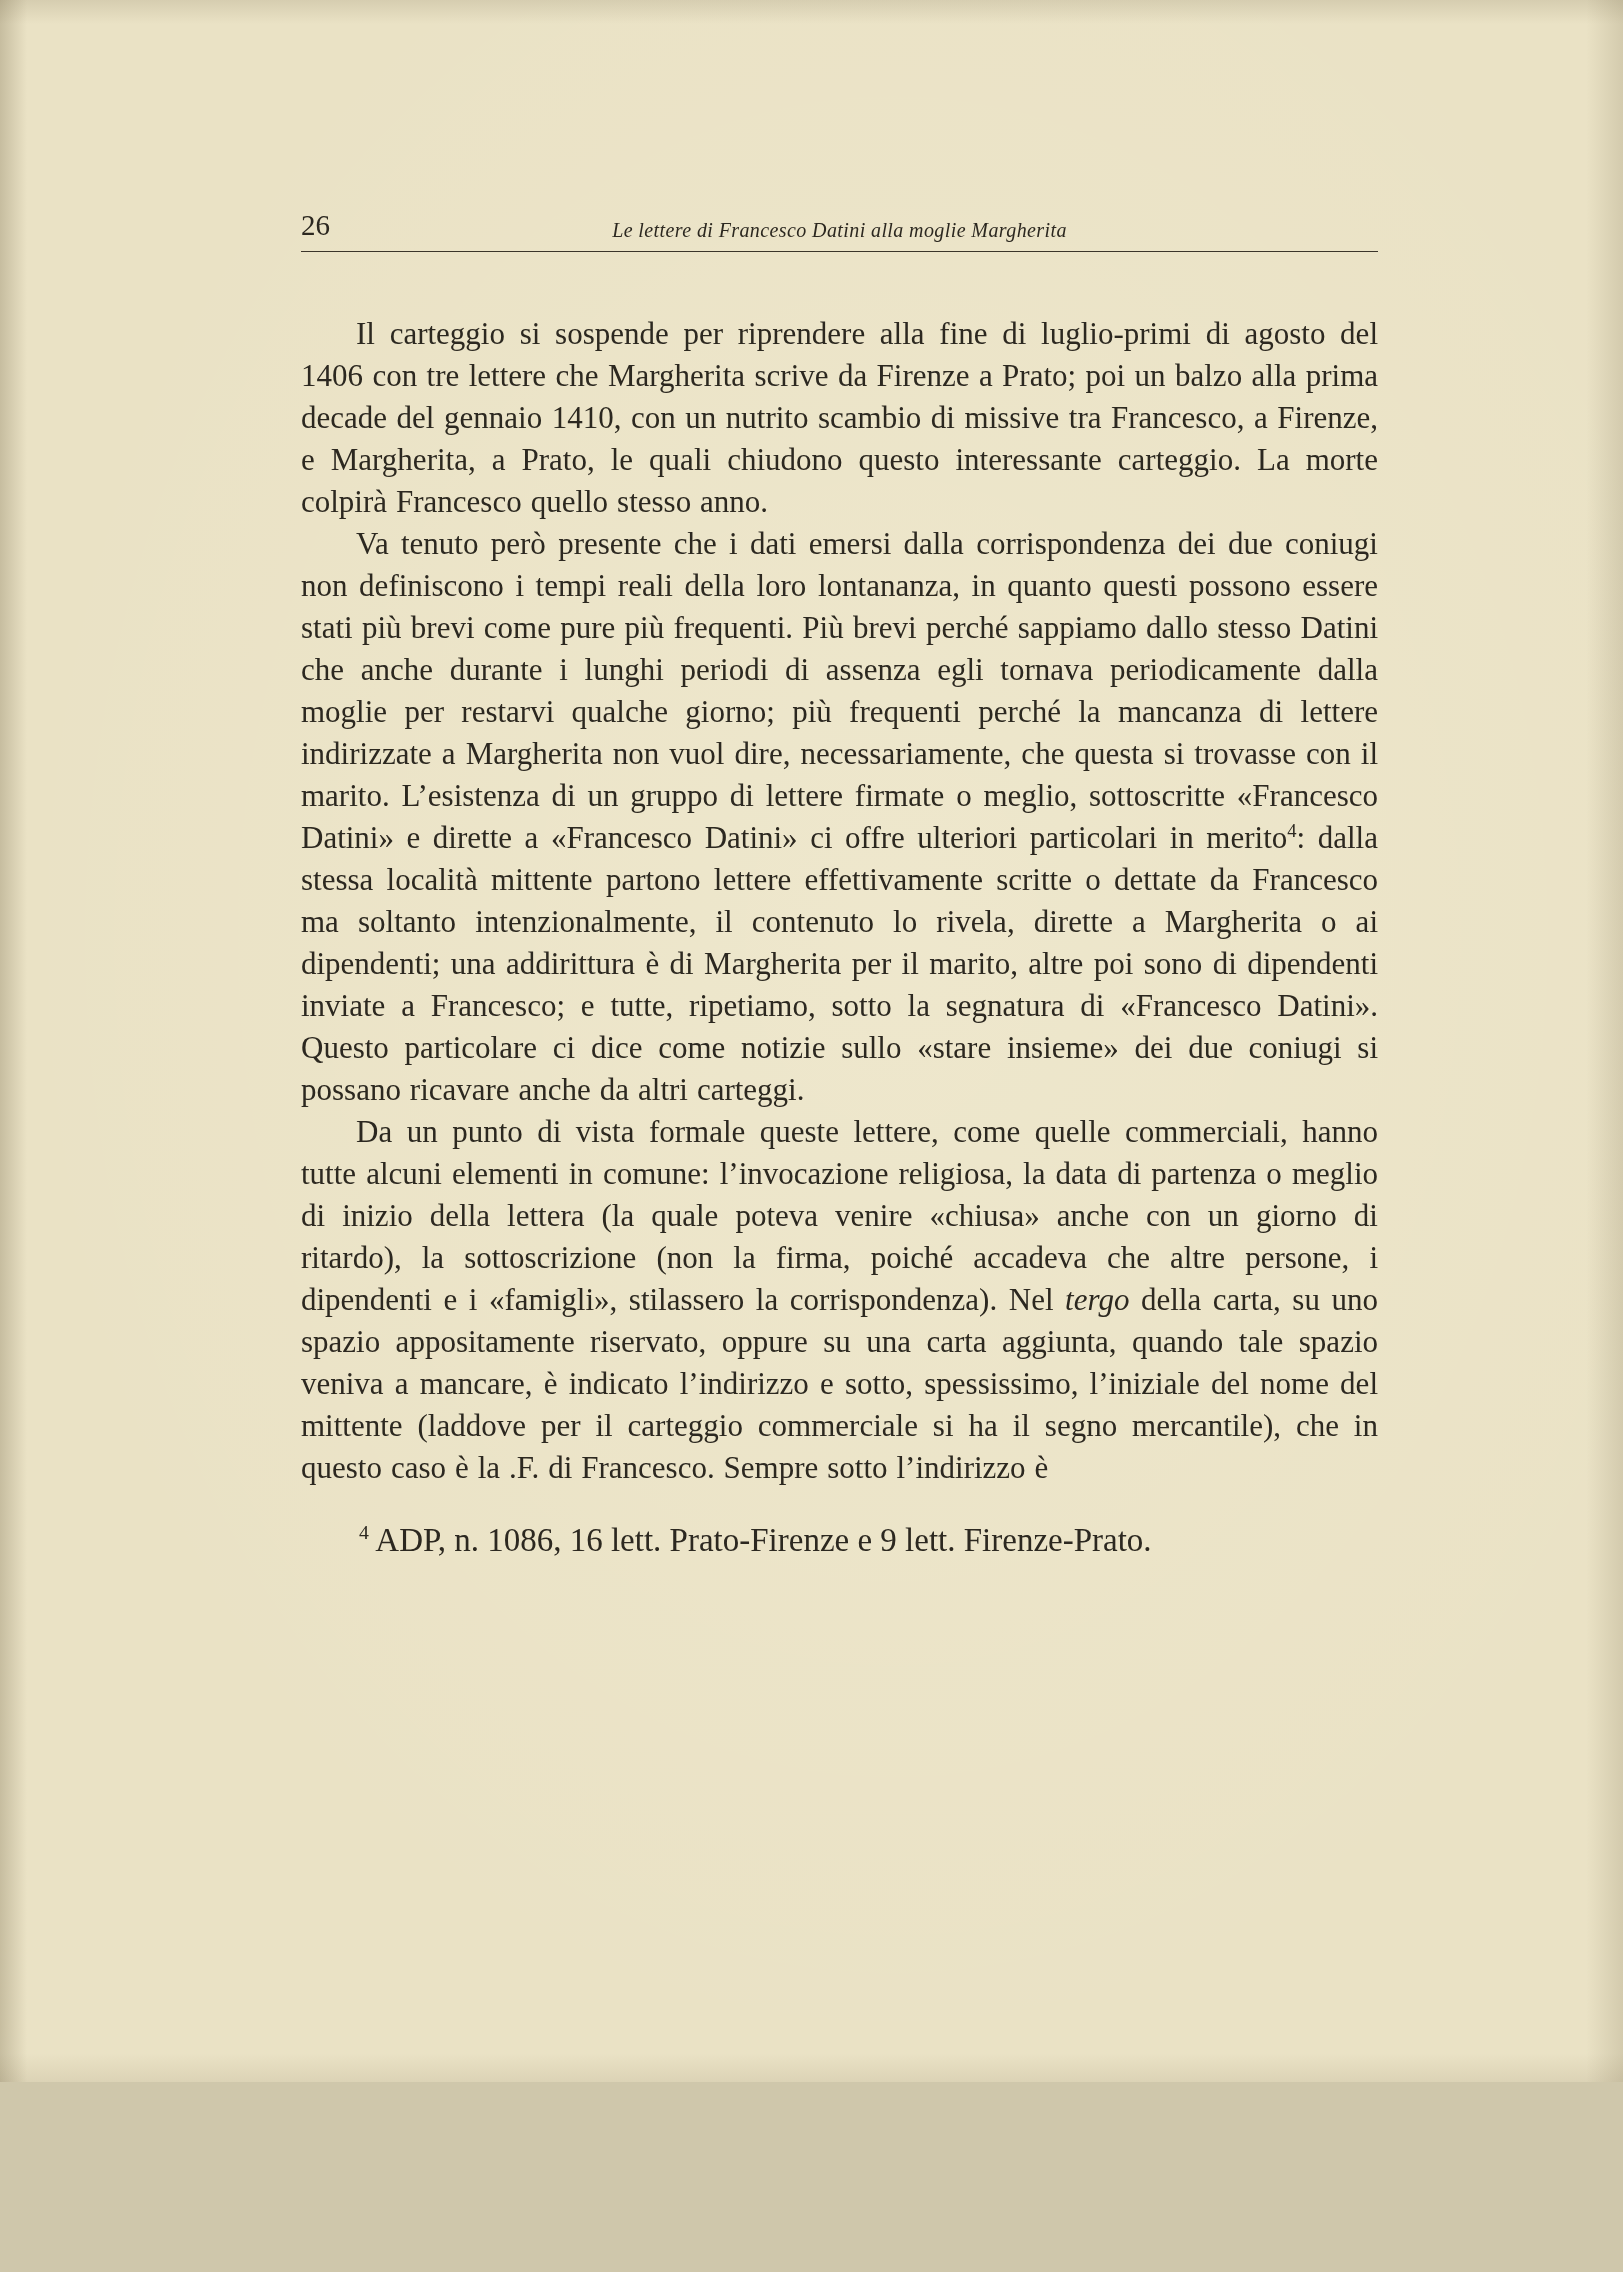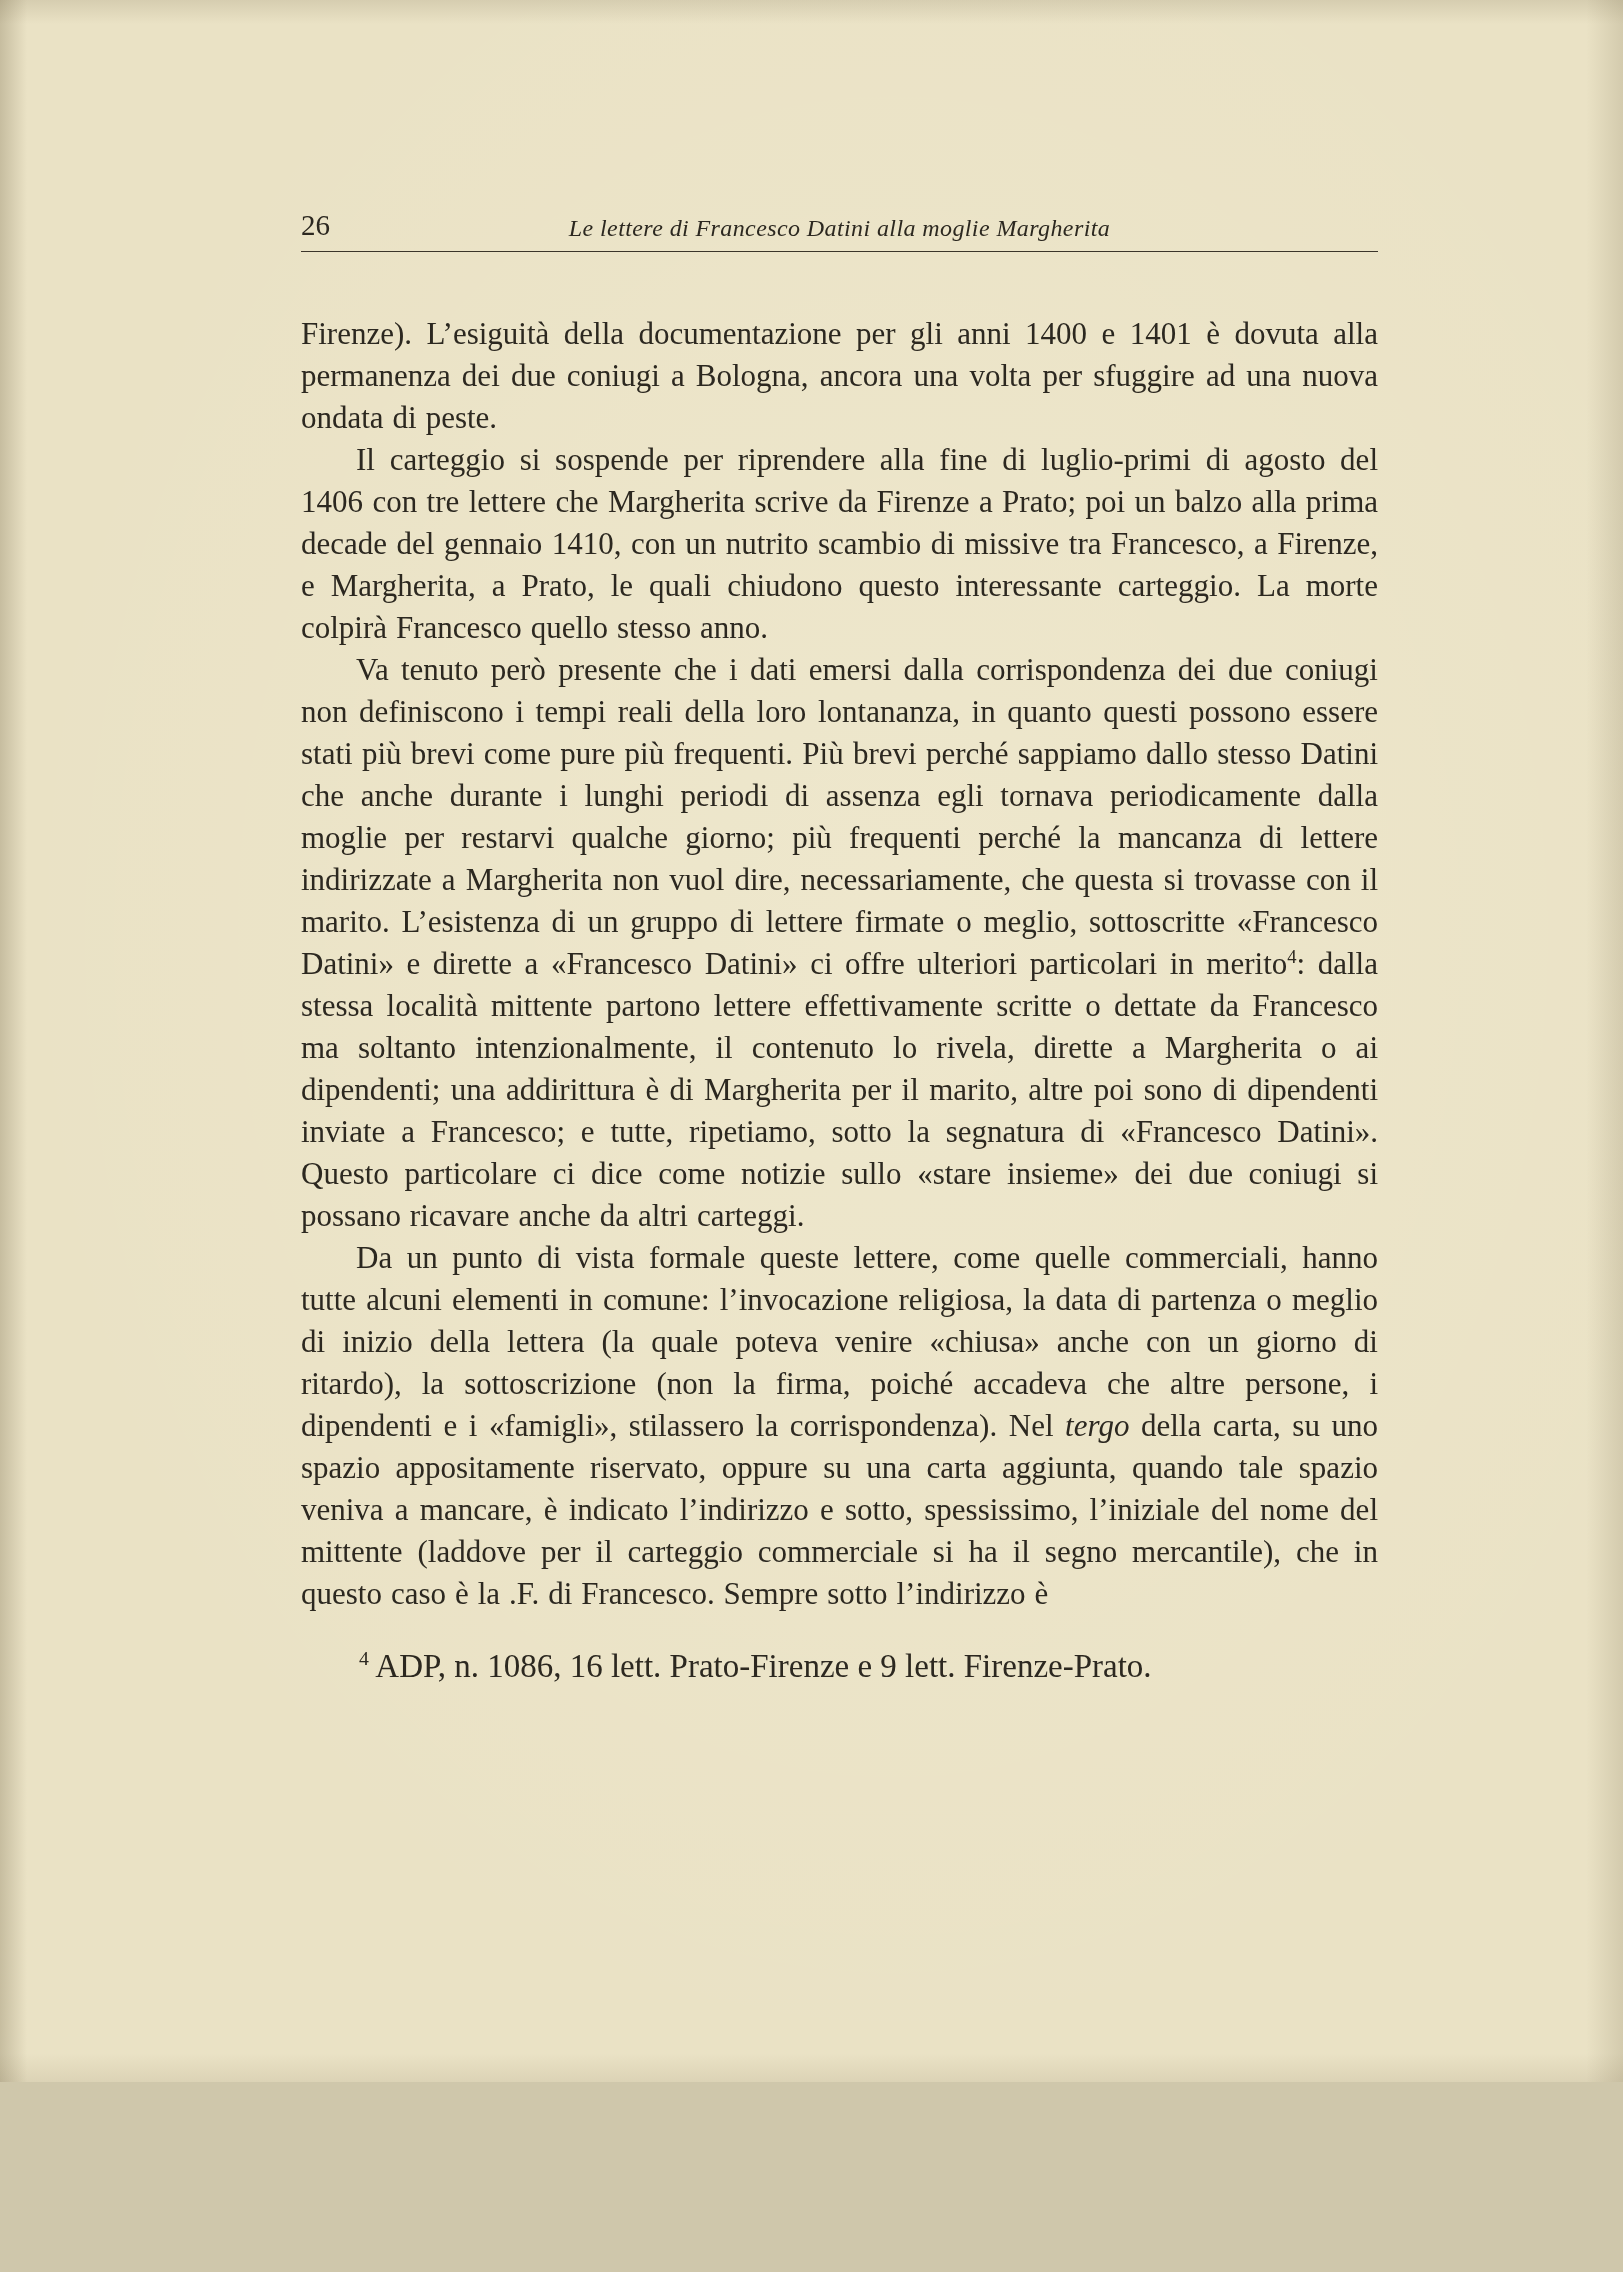--- a/index.html
+++ b/index.html
@@ -47,21 +47,21 @@
     font-size: 29px;
     line-height: 1;
   }
   .running-title {
     position: absolute;
     left: 0;
     right: 0;
     bottom: 0;
     text-align: center;
     font-style: italic;
-    font-size: 24px;
+    font-size: 20px;
     line-height: 1;
     letter-spacing: 0.4px;
   }
   .header-rule {
     border: none;
     border-top: 1.6px solid var(--rule, #3b352a);
     margin: 11.3px 0 0 0;
     width: 100%;
   }
   .text-block {
@@ -93,21 +93,20 @@
   <div class="content">
 
     <header>
       <span class="pagenum">26</span>
       <span class="running-title">Le lettere di Francesco Datini alla moglie Margherita</span>
     </header>
 
     <hr class="header-rule">
 
     <main class="text-block" id="paragraphs">
-        <p class="para"><span>Firenze). L’esiguità della documentazione per gli anni 1400 e 1401 è dovuta alla permanenza dei due coniugi a Bologna, ancora una volta per sfuggire ad una nuova ondata di peste.</span></p>
         <p class="para indent"><span>Il carteggio si sospende per riprendere alla fine di luglio-primi di agosto del 1406 con tre lettere che Margherita scrive da Firenze a Prato; poi un balzo alla prima decade del gennaio 1410, con un nutrito scambio di missive tra Francesco, a Firenze, e Margherita, a Prato, le quali chiudono questo interessante carteggio. La morte colpirà Francesco quello stesso anno.</span></p>
         <p class="para indent"><span>Va tenuto però presente che i dati emersi dalla corrispondenza dei due coniugi non definiscono i tempi reali della loro lontananza, in quanto questi possono essere stati più brevi come pure più frequenti. Più brevi perché sappiamo dallo stesso Datini che anche durante i lunghi periodi di assenza egli tornava periodicamente dalla moglie per restarvi qualche giorno; più frequenti perché la mancanza di lettere indirizzate a Margherita non vuol dire, necessariamente, che questa si trovasse con il marito. L’esistenza di un gruppo di lettere firmate o meglio, sottoscritte «Francesco Datini» e dirette a «Francesco Datini» ci offre ulteriori particolari in merito</span><sup>4</sup><span>: dalla stessa località mittente partono lettere effettivamente scritte o dettate da Francesco ma soltanto intenzionalmente, il contenuto lo rivela, dirette a Margherita o ai dipendenti; una addirittura è di Margherita per il marito, altre poi sono di dipendenti inviate a Francesco; e tutte, ripetiamo, sotto la segnatura di «Francesco Datini». Questo particolare ci dice come notizie sullo «stare insieme» dei due coniugi si possano ricavare anche da altri carteggi.</span></p>
         <p class="para indent"><span>Da un punto di vista formale queste lettere, come quelle commerciali, hanno tutte alcuni elementi in comune: l’invocazione religiosa, la data di partenza o meglio di inizio della lettera (la quale poteva venire «chiusa» anche con un giorno di ritardo), la sottoscrizione (non la firma, poiché accadeva che altre persone, i dipendenti e i «famigli», stilassero la corrispondenza). Nel </span><em>tergo</em><span> della carta, su uno spazio appositamente riservato, oppure su una carta aggiunta, quando tale spazio veniva a mancare, è indicato l’indirizzo e sotto, spessissimo, l’iniziale del nome del mittente (laddove per il carteggio commerciale si ha il segno mercantile), che in questo caso è la .F. di Francesco. Sempre sotto l’indirizzo è</span></p>
       </main>
 
     <div class="footnote">
       <sup>4</sup><span> ADP, n. 1086, 16 lett. Prato-Firenze e 9 lett. Firenze-Prato.</span>
     </div>
 
   </div>

